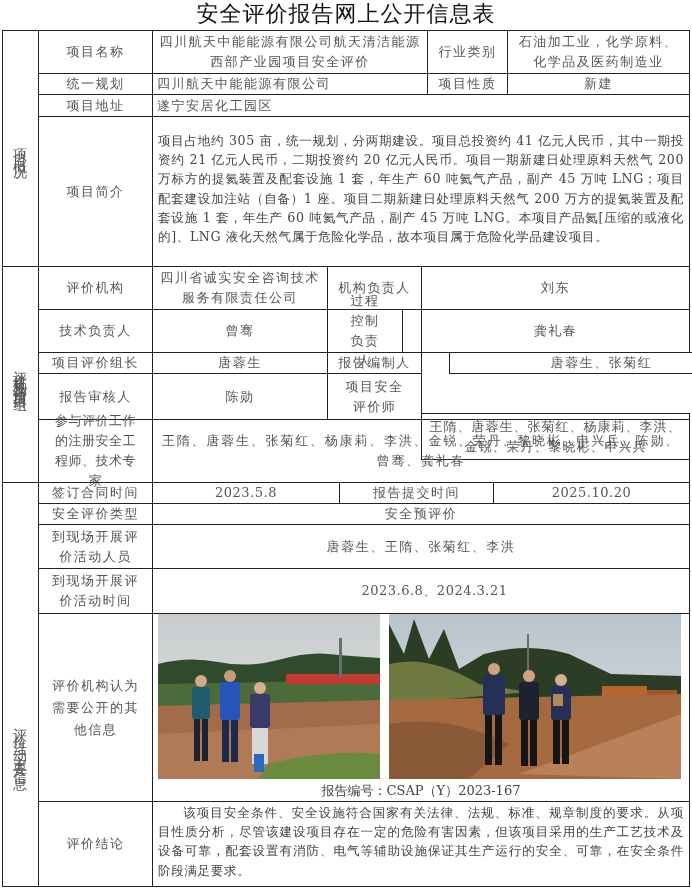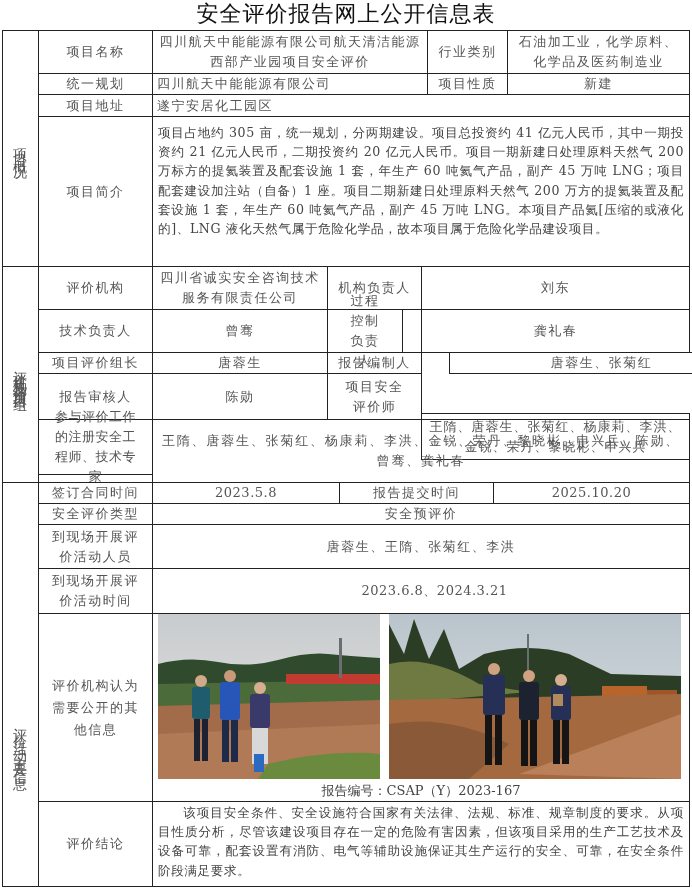--- a/index.html
+++ b/index.html
@@ -37,21 +37,21 @@
 
 <div class="cell" style="left:38px;top:73px;width:115px;height:22px;">统一规划</div>
 <div class="cell left" style="left:152px;top:73px;width:276px;height:22px;">四川航天中能能源有限公司</div>
 <div class="cell" style="left:427px;top:73px;width:81px;height:22px;">项目性质</div>
 <div class="cell" style="left:507px;top:73px;width:183px;height:22px;">新建</div>
 
 <div class="cell" style="left:38px;top:94px;width:115px;height:23px;">项目地址</div>
 <div class="cell left" style="left:152px;top:94px;width:538px;height:23px;">遂宁安居化工园区</div>
 
 <div class="cell" style="left:38px;top:116px;width:115px;height:151px;">项目简介</div>
-<div class="cell para" style="left:152px;top:116px;width:538px;height:151px;padding-top:6px;">项目占地约 305 亩，统一规划，分两期建设。项目总投资约 41 亿元人民币，其中一期投资约 21 亿元人民币，二期投资约 20 亿元人民币。项目一期新建日处理原料天然气 200 万标方的提氦装置及配套设施 1 套，年生产 60 吨氦气产品，副产 45 万吨 LNG；项目配套建设加注站（自备）1 座。项目二期新建日处理原料天然气 200 万方的提氦装置及配套设施 1 套，年生产 60 吨氦气产品，副产 45 万吨 LNG。本项目产品氦[压缩的或液化的]、LNG 液化天然气属于危险化学品，故本项目属于危险化学品建设项目。</div>
+<div class="cell para" style="left:152px;top:116px;width:538px;height:151px;padding-top:14px;">项目占地约 305 亩，统一规划，分两期建设。项目总投资约 41 亿元人民币，其中一期投资约 21 亿元人民币，二期投资约 20 亿元人民币。项目一期新建日处理原料天然气 200 万标方的提氦装置及配套设施 1 套，年生产 60 吨氦气产品，副产 45 万吨 LNG；项目配套建设加注站（自备）1 座。项目二期新建日处理原料天然气 200 万方的提氦装置及配套设施 1 套，年生产 60 吨氦气产品，副产 45 万吨 LNG。本项目产品氦[压缩的或液化的]、LNG 液化天然气属于危险化学品，故本项目属于危险化学品建设项目。</div>
 
 <div class="vert" style="left:2px;top:266px;width:37px;height:217px;">
   <span style="letter-spacing:3px;">评价机构及评价项目组</span>
 </div>
 
 <div class="cell" style="left:38px;top:266px;width:115px;height:44px;">评价机构</div>
 <div class="cell left" style="left:152px;top:266px;width:176px;height:44px;">四川省诚实安全咨询技术服务有限责任公司</div>
 <div class="cell" style="left:327px;top:266px;width:95px;height:44px;">机构负责人</div>
 <div class="cell" style="left:421px;top:266px;width:269px;height:44px;">刘东</div>
 
@@ -63,21 +63,21 @@
 <div class="cell" style="left:38px;top:352px;width:115px;height:22px;">项目评价组长</div>
 <div class="cell" style="left:152px;top:352px;width:176px;height:22px;">唐蓉生</div>
 <div class="cell" style="left:327px;top:352px;width:95px;height:22px;">报告编制人</div>
 <div class="cell" style="left:421px;top:352px;width:305px;height:22px;margin-left:28px;">唐蓉生、张菊红</div>
 
 <div class="cell" style="left:38px;top:373px;width:115px;height:47px;">报告审核人</div>
 <div class="cell" style="left:152px;top:373px;width:176px;height:47px;">陈勋</div>
 <div class="cell" style="left:327px;top:373px;width:95px;height:47px;padding:0 14px;">项目安全评价师</div>
 <div class="cell" style="left:421px;top:373px;width:269px;height:47px;letter-spacing:1px;margin-top:40px;">王隋、唐蓉生、张菊红、杨康莉、李洪、金锐、荣丹、黎晓彬、申兴兵</div>
 
-<div class="cell" style="left:38px;top:419px;width:115px;height:56px;padding:0 10px;letter-spacing:0.5px;">参与评价工作的注册安全工程师、技术专家</div>
+<div class="cell" style="left:38px;top:419px;width:115px;height:64px;padding:0 10px;letter-spacing:0.5px;">参与评价工作的注册安全工程师、技术专家</div>
 <div class="cell" style="left:152px;top:419px;width:538px;height:64px;letter-spacing:1.8px;">王隋、唐蓉生、张菊红、杨康莉、李洪、金锐、荣丹、黎晓彬、申兴兵、陈勋、曾骞、龚礼春</div>
 
 <div class="vert" style="left:2px;top:482px;width:37px;height:405px;">
   <span style="letter-spacing:7px;margin-top:120px;">评价活动主要信息</span>
 </div>
 
 <div class="cell" style="left:38px;top:482px;width:115px;height:22px;">签订合同时间</div>
 <div class="cell serif" style="left:152px;top:482px;width:188px;height:22px;">2023.5.8</div>
 <div class="cell" style="left:339px;top:482px;width:155px;height:22px;">报告提交时间</div>
 <div class="cell serif" style="left:493px;top:482px;width:197px;height:22px;">2025.10.20</div>

